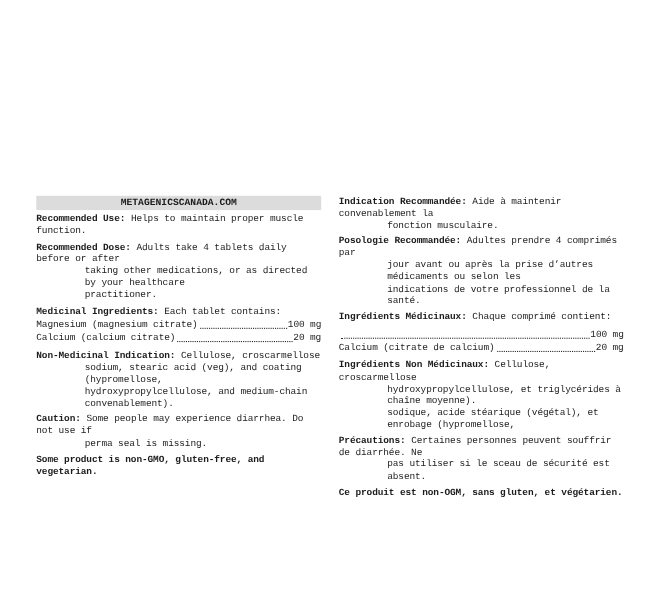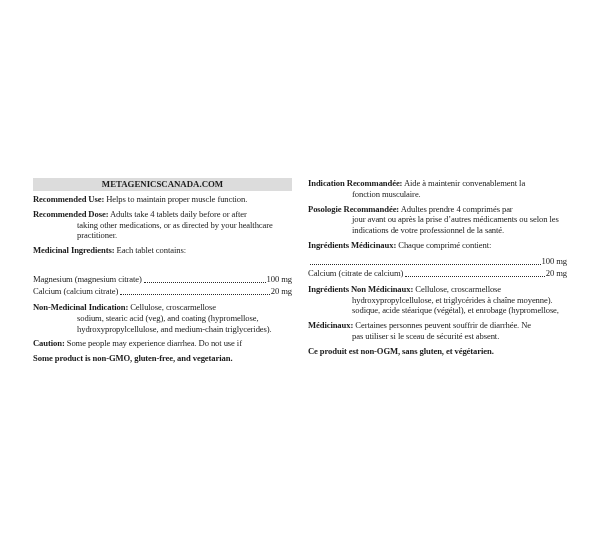--- a/index.html
+++ b/index.html
@@ -2,21 +2,21 @@
 <html><head>
 <meta charset="utf-8">
 <style>
   html, body { margin: 0; padding: 0; background: #ffffff; }
   .screen {
     position: relative;
     width: 600px;
     height: 545px;
     background: #ffffff;
     overflow: hidden;
-    font-family: Liberation Serif, serif;
+    font-family: Liberation Mono, monospace;
     color: #1c1c1c;
   }
   .sheet {
     position: absolute;
     left: 33px;
     top: 178px;
     display: flex;
     gap: 16px;
     align-items: flex-start;
   }
@@ -56,38 +56,38 @@
 <div class="screen">
   <div class="sheet">
 
     <div class="col">
       <div class="domain-bar">METAGENICSCANADA.COM</div>
 
       <p><b>Recommended Use:</b> <span>Helps to maintain proper muscle function.</span></p>
 
       <p><b>Recommended Dose:</b> <span>Adults take 4 tablets daily before or after</span><span class="line">taking other medications, or as directed by your healthcare</span><span class="line">practitioner.</span></p>
 
-      <p style="margin-bottom:16px"><b>Medicinal Ingredients:</b> <span>Each tablet contains:</span></p>
+      <p style="margin-bottom:0"><b>Medicinal Ingredients:</b> <span>Each tablet contains:</span></p>
 
       <div class="ing-rows">
         <div class="ing-row">
           <span class="ing-name">Magnesium (magnesium citrate)</span>
           <span class="leader"></span>
           <span class="ing-amount">100 mg</span>
         </div>
         <div class="ing-row">
           <span class="ing-name">Calcium (calcium citrate)</span>
           <span class="leader"></span>
           <span class="ing-amount">20 mg</span>
         </div>
       </div>
 
-      <p><b>Non-Medicinal Indication:</b> <span>Cellulose, croscarmellose</span><span class="line">sodium, stearic acid (veg), and coating (hypromellose,</span><span class="line">hydroxypropylcellulose, and medium-chain triglycerides).</span></p>
+      <p><b>Non-Medicinal Indication:</b> <span>Cellulose, croscarmellose</span><span class="line">sodium, stearic acid (veg), and coating (hypromellose,</span><span class="line">hydroxypropylcellulose, and medium-chain convenablement).</span></p>
 
-      <p><b>Caution:</b> <span>Some people may experience diarrhea. Do not use if</span></p>
+      <p><b>Caution:</b> <span>Some people may experience diarrhea. Do not use if</span><span class="line">perma seal is missing.</span></p>
 
       <p class="claim">Some product is non-GMO, gluten-free, and vegetarian.</p>
     </div>
 
     <div class="col">
       <p><b>Indication Recommandée:</b> <span>Aide à maintenir convenablement la</span><span class="line">fonction musculaire.</span></p>
 
       <p><b>Posologie Recommandée:</b> <span>Adultes prendre 4 comprimés par</span><span class="line">jour avant ou après la prise d’autres médicaments ou selon les</span><span class="line">indications de votre professionnel de la santé.</span></p>
 
       <p style="margin-bottom:3px"><b>Ingrédients Médicinaux:</b> <span>Chaque comprimé contient:</span></p>
@@ -99,19 +99,19 @@
         </div>
         <div class="ing-row">
           <span class="ing-name">Calcium (citrate de calcium)</span>
           <span class="leader"></span>
           <span class="ing-amount">20 mg</span>
         </div>
       </div>
 
       <p><b>Ingrédients Non Médicinaux:</b> <span>Cellulose, croscarmellose</span><span class="line">hydroxypropylcellulose, et triglycérides à chaîne moyenne).</span><span class="line">sodique, acide stéarique (végétal), et enrobage (hypromellose,</span></p>
 
-      <p><b>Médicinaux:</b> <span>Certaines personnes peuvent souffrir de diarrhée. Ne</span><span class="line">pas utiliser si le sceau de sécurité est absent.</span></p>
+      <p><b>Précautions:</b> <span>Certaines personnes peuvent souffrir de diarrhée. Ne</span><span class="line">pas utiliser si le sceau de sécurité est absent.</span></p>
 
       <p class="claim">Ce produit est non-OGM, sans gluten, et végétarien.</p>
     </div>
 
   </div>
 </div>
 
 </body></html>

